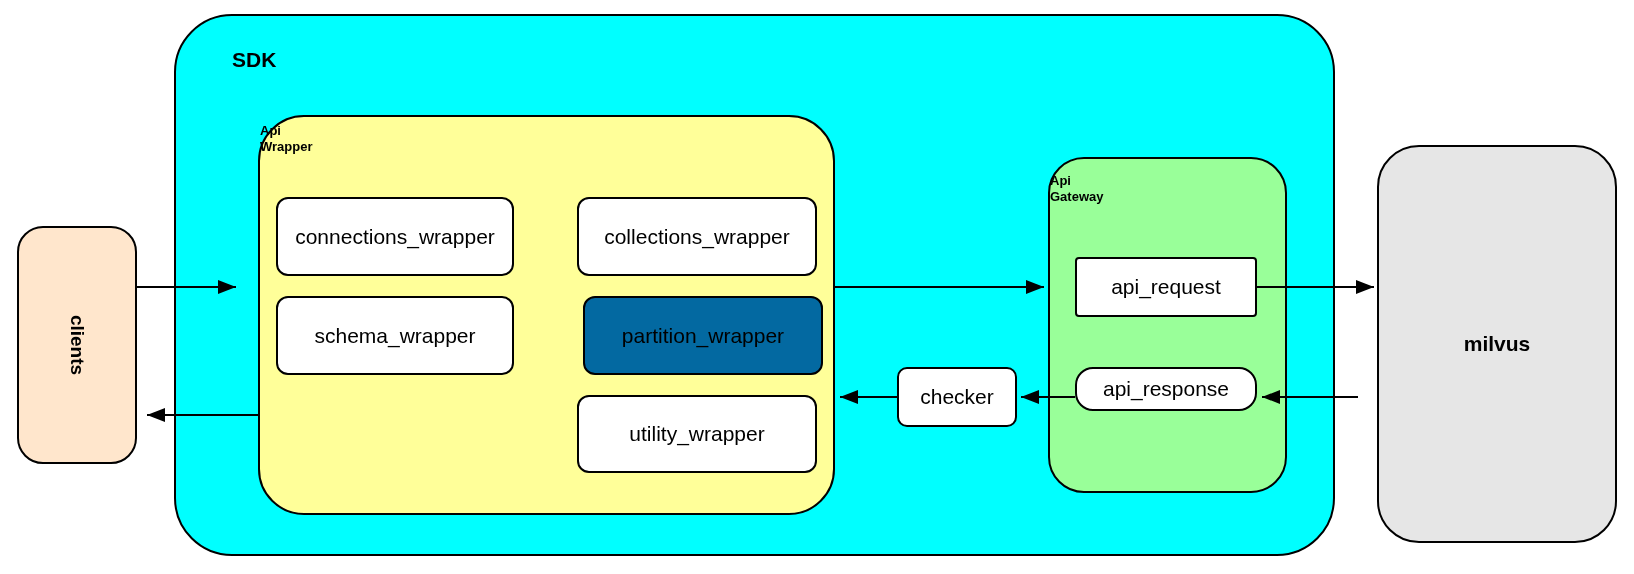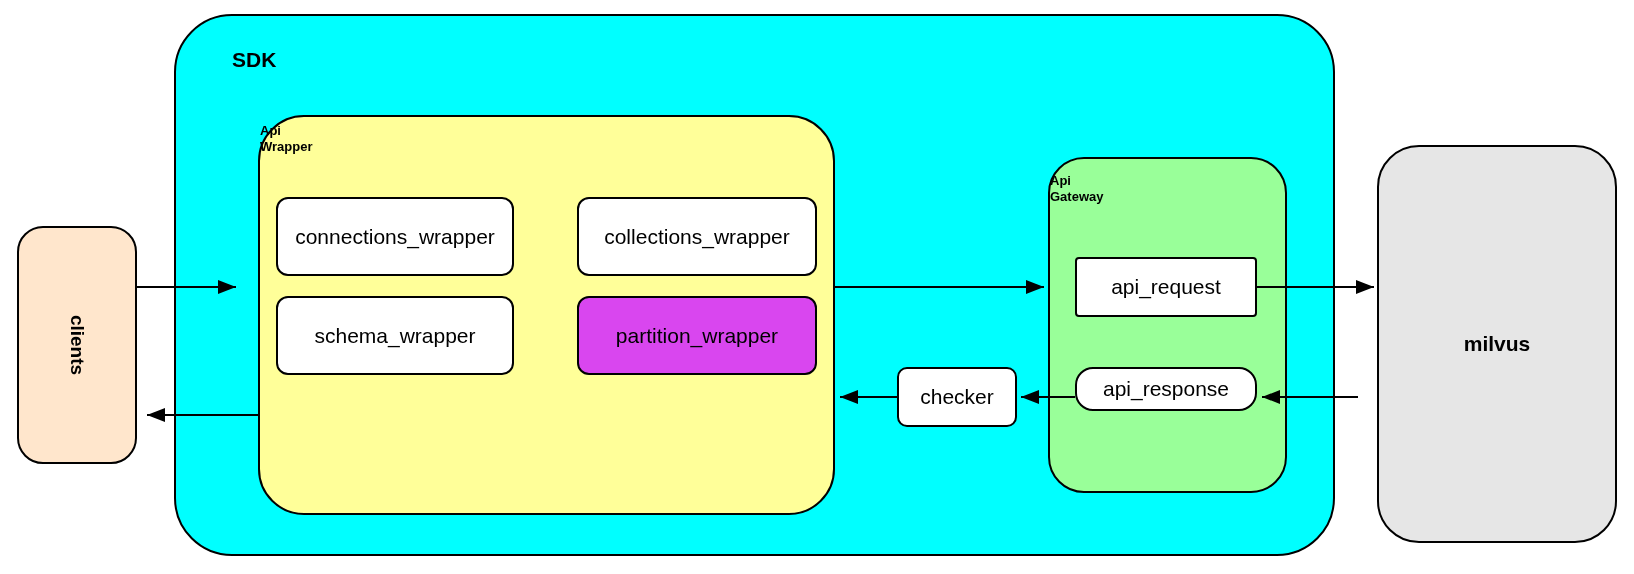--- a/index.html
+++ b/index.html
@@ -93,22 +93,25 @@
 
   <div class="node module center m-connections" style="background-color: rgb(255, 255, 255);">
     <span>connections_wrapper</span>
   </div>
   <div class="node module center m-collections" style="background-color: rgb(255, 255, 255);">
     <span>collections_wrapper</span>
   </div>
   <div class="node module center m-schema" style="background-color: rgb(255, 255, 255);">
     <span>schema_wrapper</span>
   </div>
-  <div class="node module center m-partition" style="background-color: #d946ef;">
+  <div class="node module center m-partition" style="background-color: #0369a1; margin-left: 6px;">
     <span>partition_wrapper</span>
+  </div>
+  <div class="node module center m-utility" style="background-color: rgb(255, 255, 255);">
+    <span>utility_wrapper</span>
   </div>
 
   <div class="node api-gateway" style="background-color: rgb(153, 255, 153);">
     <div class="grouplabel">
       <div>Api</div>
       <div>Gateway</div>
     </div>
   </div>
 
   <div class="node center api-request" style="background-color: rgb(255, 255, 255);">

